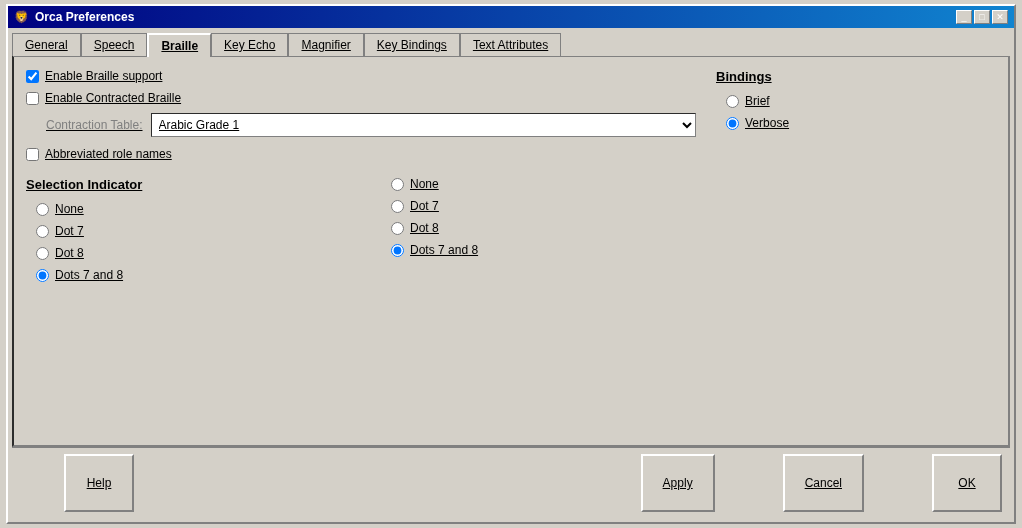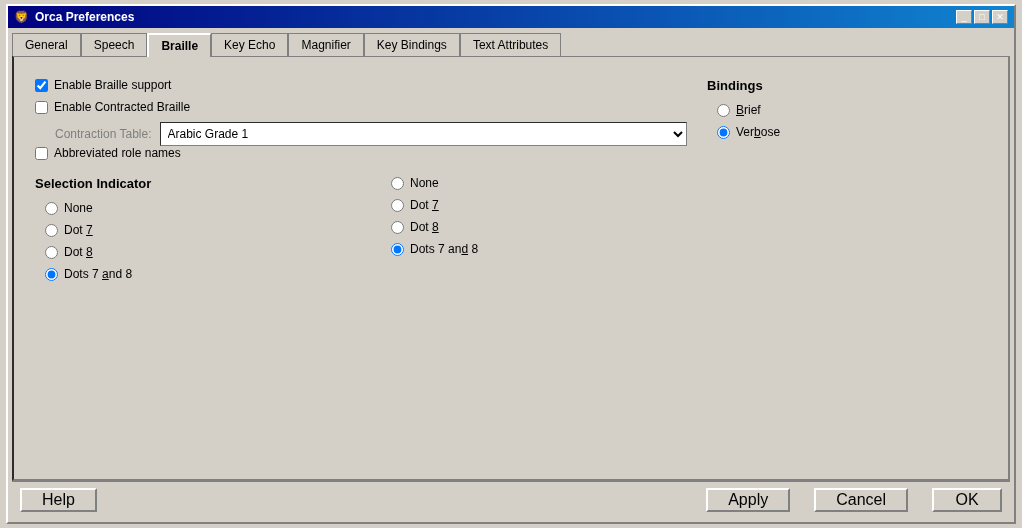--- a/index.html
+++ b/index.html
@@ -54,20 +54,21 @@
       align-items: center;
       justify-content: center;
       font-size: 9px;
       cursor: pointer;
     }
     .content-area {
       flex: 1;
       display: flex;
       flex-direction: column;
       padding: 4px;
+      text-decoration: underline;
     }
     .tabs {
       display: flex;
       gap: 0;
       margin-bottom: 0;
     }
     .tab {
       padding: 4px 12px;
       background: #d4d0c8;
       border: 1px solid #808080;
@@ -83,21 +84,21 @@
       border-left: 2px solid #fff;
       border-right: 1px solid #808080;
       font-weight: bold;
       z-index: 2;
     }
     .tab-panel {
       flex: 1;
       background: #d4d0c8;
       border: 2px inset #808080;
       border-top: 1px solid #808080;
-      padding: 21px;
+      padding: 12px;
       position: relative;
       z-index: 1;
     }
     .panel-content {
       display: flex;
       gap: 20px;
     }
     .left-col {
       flex: 1;
     }
@@ -118,20 +119,21 @@
     .checkbox-label {
       font-size: 12px;
     }
     .underline {
       text-decoration: underline;
     }
     .contraction-table-row {
       display: flex;
       align-items: center;
       gap: 8px;
+      margin-bottom: 10px;
       padding-left: 20px;
     }
     .contraction-label {
       font-size: 12px;
       color: #808080;
     }
     .contraction-select {
       flex: 1;
       padding: 3px;
       background: white;
@@ -164,30 +166,31 @@
       font-size: 12px;
     }
     .bottom-bar {
       display: flex;
       justify-content: space-between;
       align-items: center;
       padding: 6px 8px;
       border-top: 1px solid #808080;
     }
     .btn {
-      padding: 1px 20px;
+      padding: 20px 20px;
       background: #d4d0c8;
       border: 2px solid;
       border-top-color: #ffffff;
       border-left-color: #ffffff;
       border-bottom-color: #808080;
       border-right-color: #808080;
       cursor: pointer;
-      font-size: 16px;
+      font-size: 12px;
       min-width: 70px;
+      margin-left: 44px;
     }
     .two-col-indicators {
       display: flex;
       gap: 40px;
       margin-top: 16px;
     }
     .indicator-group {
       flex: 1;
     }
   </style>

